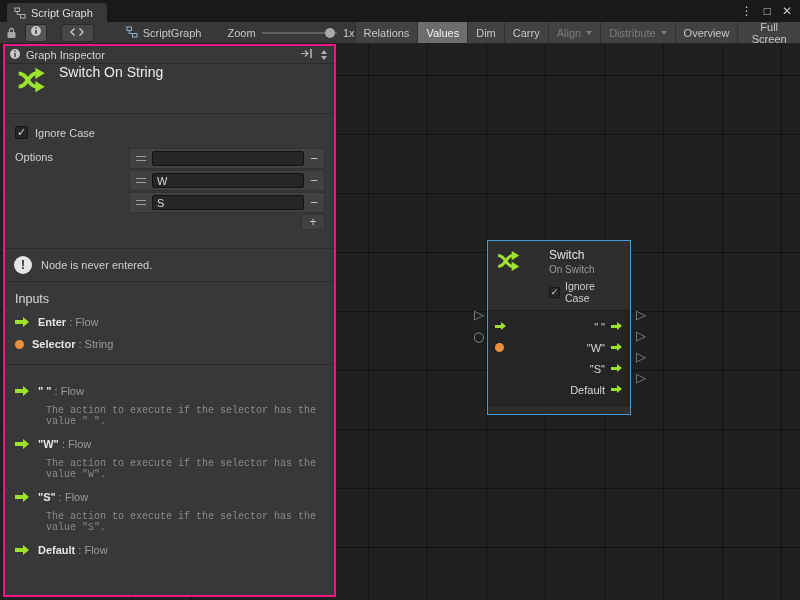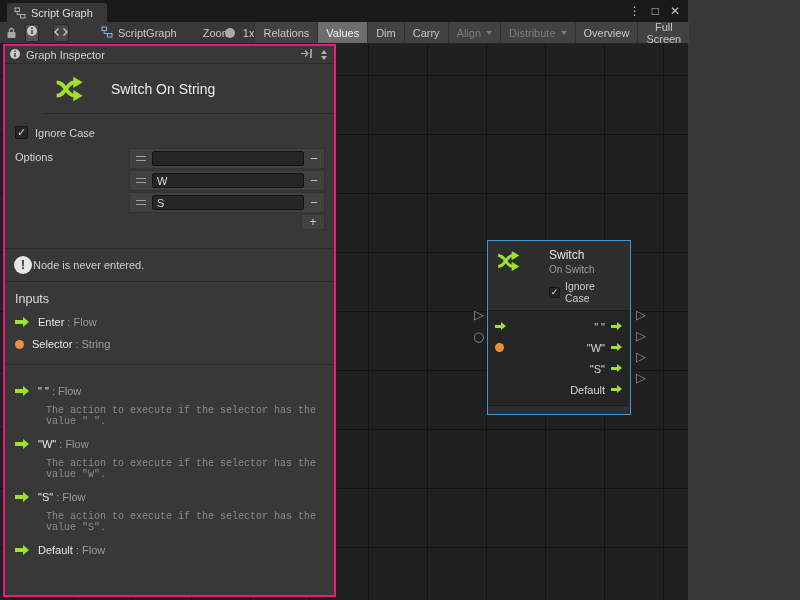--- a/index.html
+++ b/index.html
@@ -3,21 +3,21 @@
 <meta charset="utf-8">
 <style>
   * { box-sizing: border-box; margin: 0; padding: 0; }
   html, body { width: 800px; height: 600px; }
   body {
     font-family: "Liberation Sans", "DejaVu Sans", sans-serif;
     background: #383838;
     overflow: hidden;
     -webkit-user-select: none;
   }
-  .window { width: 688px; height: 600px; display: flex; flex-direction: column; }
+  .window { width: 800px; height: 600px; display: flex; flex-direction: column; }
 
   
   .titlebar { height: 22px; flex: 0 0 auto; background: #191919; display: flex; align-items: flex-end; position: relative; }
   .tab { height: 19px; margin-left: 7px; background: #383838; border-radius: 3px 3px 0 0; display: flex; align-items: center; gap: 5px; padding: 0 14px 0 7px; font-size: 11px; color: #dedede; }
   .tab-icon svg { display: block; }
   .win-controls { position: absolute; right: 8px; top: 0; height: 22px; display: flex; align-items: center; gap: 11px; color: #c4c4c4; font-size: 12px; }
 
   
   .toolbar { height: 22px; flex: 0 0 auto; background: #383838; border-bottom: 1px solid #232323; display: flex; align-items: center; font-size: 11px; color: #c8c8c8; padding: 0 0 0 6px; }
   .lock { margin-right: 8px; display: flex; align-items: center; }
@@ -76,46 +76,46 @@
   .checkbox.small { width: 11px; height: 11px; }
   .checkbox.small.checked::after { font-size: 9px; }
 
   
   .inspector { position: absolute; left: 3px; top: 0; width: 333px; height: 553px; border: 2px solid #f01880; background: #383838; display: flex; flex-direction: column; overflow: hidden; }
   .insp-header { height: 18px; flex: 0 0 auto; border-bottom: 1px solid #2b2b2b; display: flex; align-items: center; gap: 5px; padding: 0 4px; font-size: 11px; color: #d2d2d2; }
   .flex-sp { flex: 1; }
   .spin { display: flex; flex-direction: column; align-items: center; padding: 0 3px; }
   .up-tri { width: 0; height: 0; border-left: 3.5px solid transparent; border-right: 3.5px solid transparent; border-bottom: 4px solid #b0b0b0; display: block; margin-bottom: 2px; }
   .down-tri { width: 0; height: 0; border-left: 3.5px solid transparent; border-right: 3.5px solid transparent; border-top: 4px solid #b0b0b0; display: block; }
-  .insp-titlerow { height: 50px; flex: 0 0 auto; border-bottom: 1px solid #2b2b2b; display: flex; align-items: center; gap: 25px; padding: 0 11px; margin-left: 38px; }
+  .insp-titlerow { height: 50px; flex: 0 0 auto; border-bottom: 1px solid #2b2b2b; display: flex; align-items: flex-start; gap: 11px; padding: 0 11px; }
   .big-icon svg { width: 32px; height: 32px; display: block; }
   .insp-node-title { font-size: 14px; color: #ececec; }
 
   .insp-fields { padding: 10px 8px 0 8px; }
   .field-row { display: flex; align-items: center; gap: 7px; margin: 2px 2px 9px 2px; font-size: 11px; color: #d2d2d2; }
   .options-row { display: flex; align-items: flex-start; margin-top: 2px; }
   .options-label { width: 116px; flex: 0 0 auto; font-size: 11px; color: #d2d2d2; padding: 3px 0 0 2px; }
   .options-list { flex: 1; margin-right: 4px; }
   .opt-row { display: flex; align-items: center; height: 21px; margin-bottom: 1px; background: #414141; border: 1px solid #323232; }
   .drag-handle { margin: 0 6px; width: 10px; height: 5px; border-top: 1px solid #9e9e9e; border-bottom: 1px solid #9e9e9e; flex: 0 0 auto; }
   .opt-input { flex: 1; min-width: 0; height: 15px; background: #262626; border: 1px solid #141414; border-radius: 2px; color: #dcdcdc; font-size: 11px; padding: 0 4px; font-family: inherit; }
   .opt-btn { width: 20px; height: 19px; background: transparent; border: none; color: #c8c8c8; font-size: 13px; line-height: 1; font-family: inherit; cursor: default; }
   .opt-add-row { display: flex; justify-content: flex-end; margin-top: 1px; }
   .opt-add-row .opt-btn { background: #414141; border: 1px solid #323232; width: 24px; height: 16px; font-size: 12px; display: flex; align-items: center; justify-content: center; }
 
-  .warning { margin-top: 18px; border-top: 1px solid #2b2b2b; border-bottom: 1px solid #2b2b2b; padding: 7px 9px; display: flex; align-items: center; gap: 1px; }
+  .warning { margin-top: 18px; border-top: 1px solid #2b2b2b; border-bottom: 1px solid #2b2b2b; padding: 7px 9px; display: flex; align-items: center; gap: 9px; }
   .warning-icon { width: 18px; height: 18px; border-radius: 50%; background: #e6e6e6; color: #262626; font-weight: bold; font-size: 12px; display: flex; align-items: center; justify-content: center; flex: 0 0 auto; }
   .warning-icon::after { content: "!"; }
   .warning-text { font-size: 11px; color: #cfcfcf; }
 
   .ports-section { padding: 10px 10px 4px 10px; }
   .ports-section.outputs { border-top: 1px solid #2b2b2b; margin-top: 8px; }
   .section-title { font-size: 12.5px; color: #dcdcdc; margin-bottom: 9px; }
   .port-row { display: flex; align-items: center; gap: 8px; margin: 10px 0 2px 0; font-size: 11px; }
-  .port-name { font-weight: normal; color: #e6e6e6; text-align: center; }
+  .port-name { font-weight: bold; color: #e6e6e6; text-align: center; }
   .port-type { color: #9a9a9a; }
   .port-type::before { content: " : "; white-space: pre; }
   .port-desc { margin: 8px 0 11px 31px; font-size: 10px; color: #8b8b8b; font-family: Liberation Mono, monospace; }
   .port-desc:empty { display: none; }
 </style>
 </head>
 <body>
 
 <div class="window">
 

